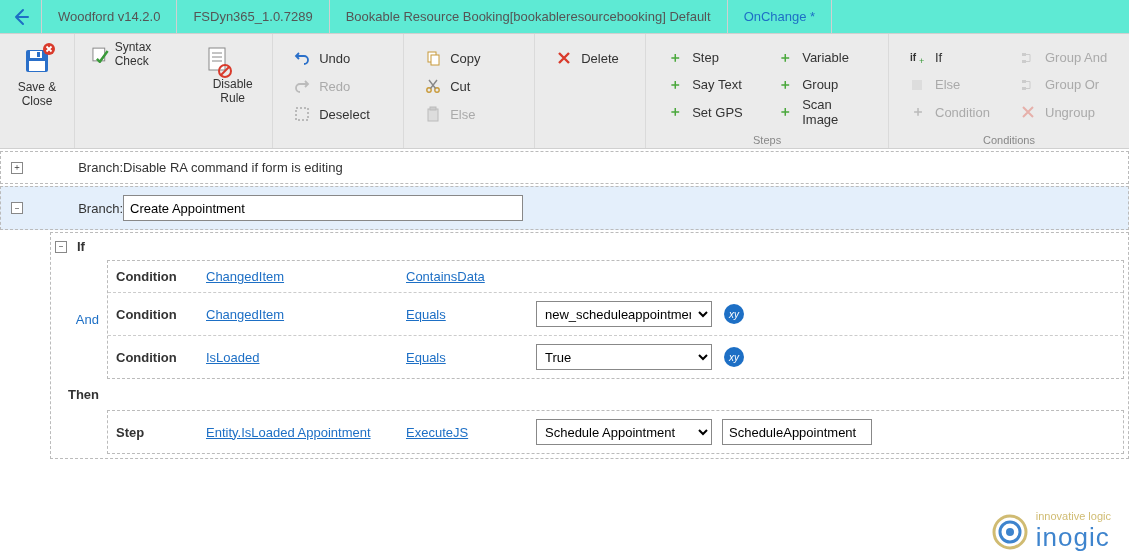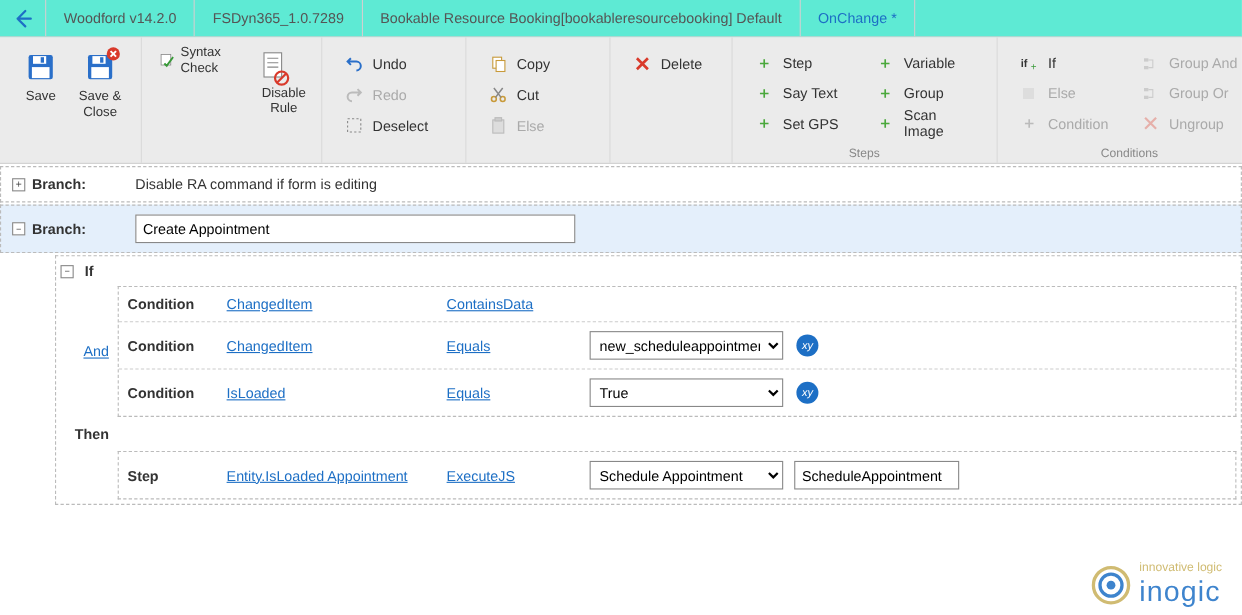--- a/index.html
+++ b/index.html
@@ -31,31 +31,31 @@
 
 .col-stack { display: flex; flex-direction: column; justify-content: flex-start; padding: 4px 6px; min-width:110px;}
 
 .plus { color: #4aa83c; font-weight: bold; font-size: 14px; }
 
 .content { padding: 0; }
 
 .branch-row { display: flex; align-items: center; border: 1px dashed #bbb; padding: 8px 10px; margin: 2px 0; }
 .branch-row.collapsed { background: #fff; }
 .branch-row.expanded { background: #e4effb; }
-.branch-label { width: 94px; font-weight: bold; font-size: 13px; }
+.branch-label { width: 94px; font-weight: normal; font-size: 13px; text-align: right; }
 .toggle-box { width: 12px; height: 12px; border: 1px solid #888; margin-right: 6px; display: flex; align-items: center; justify-content: center; font-size: 9px; line-height: 1; cursor: pointer; flex-shrink: 0; background:#fff; }
 
 .branch-input { flex: 0 0 400px; border: 1px solid #888; padding: 4px 6px; font-size: 13px; background: #fff; height: 26px; }
 
 .if-block { margin-left: 50px; border: 1px dashed #bbb; padding: 4px; }
 .if-head { display:flex; align-items:center; padding: 2px 0 6px 0; }
 .if-head .if-label { font-weight: bold; font-size: 13px; margin-left: 4px;}
 
 .and-cell { width:52px; display:flex; align-items:center; justify-content:flex-end; padding-right:8px;}
-.and-link { color: #1d6fc5; text-decoration: underline; cursor: pointer; font-size: 13px; }
+.and-link { color: #1d6fc5; cursor: pointer; font-size: 13px; }
 
 .cond-block { display:flex; }
 .cond-table { flex:1; border:1px dashed #bbb; }
 .cond-row { display:flex; align-items:center; padding: 8px 8px; border-top: 1px dashed #ccc; }
 .cond-row:first-child { border-top:none; }
 .cond-type { width:90px; font-weight:bold; font-size:13px; }
 .cond-field { width:200px; }
 .cond-op { width:130px; }
 .cond-val { width:180px; }
 .link { color:#1d6fc5; text-decoration: underline; cursor:pointer; font-size:13px; }
@@ -87,31 +87,20 @@
   <div class="crumb">Woodford v14.2.0</div>
   <div class="crumb">FSDyn365_1.0.7289</div>
   <div class="crumb">Bookable Resource Booking[bookableresourcebooking] Default</div>
   <div class="crumb active">OnChange *</div>
 </div>
 
 <div class="ribbon">
 
   <div class="ribbon-group">
     <div class="big-btn">
-      <div class="big-icon">
-        <svg width="26" height="26" viewBox="0 0 26 26">
-            <rect x="2" y="2" width="22" height="22" rx="2" fill="#2a6fc9"></rect>
-            <rect x="6" y="3" width="12" height="7" fill="#fff"></rect>
-            <rect x="13" y="4" width="3" height="5" fill="#2a6fc9"></rect>
-            <rect x="5" y="13" width="16" height="10" fill="#fff"></rect>
-          </svg>
-      </div>
-      <span>Save</span>
-    </div>
-    <div class="big-btn">
       <div class="big-icon" style="position:relative;">
         <svg width="26" height="26" viewBox="0 0 26 26">
             <rect x="2" y="2" width="22" height="22" rx="2" fill="#2a6fc9"></rect>
             <rect x="6" y="3" width="12" height="7" fill="#fff"></rect>
             <rect x="13" y="4" width="3" height="5" fill="#2a6fc9"></rect>
             <rect x="5" y="13" width="16" height="10" fill="#fff"></rect>
           </svg>
         <svg style="position:absolute;right:-4px;top:-4px;" width="14" height="14" viewBox="0 0 14 14">
             <circle cx="7" cy="7" r="6" fill="#d93a2b"></circle>
             <path d="M4.5 4.5 L9.5 9.5 M9.5 4.5 L4.5 9.5" stroke="#fff" stroke-width="1.8"></path>

